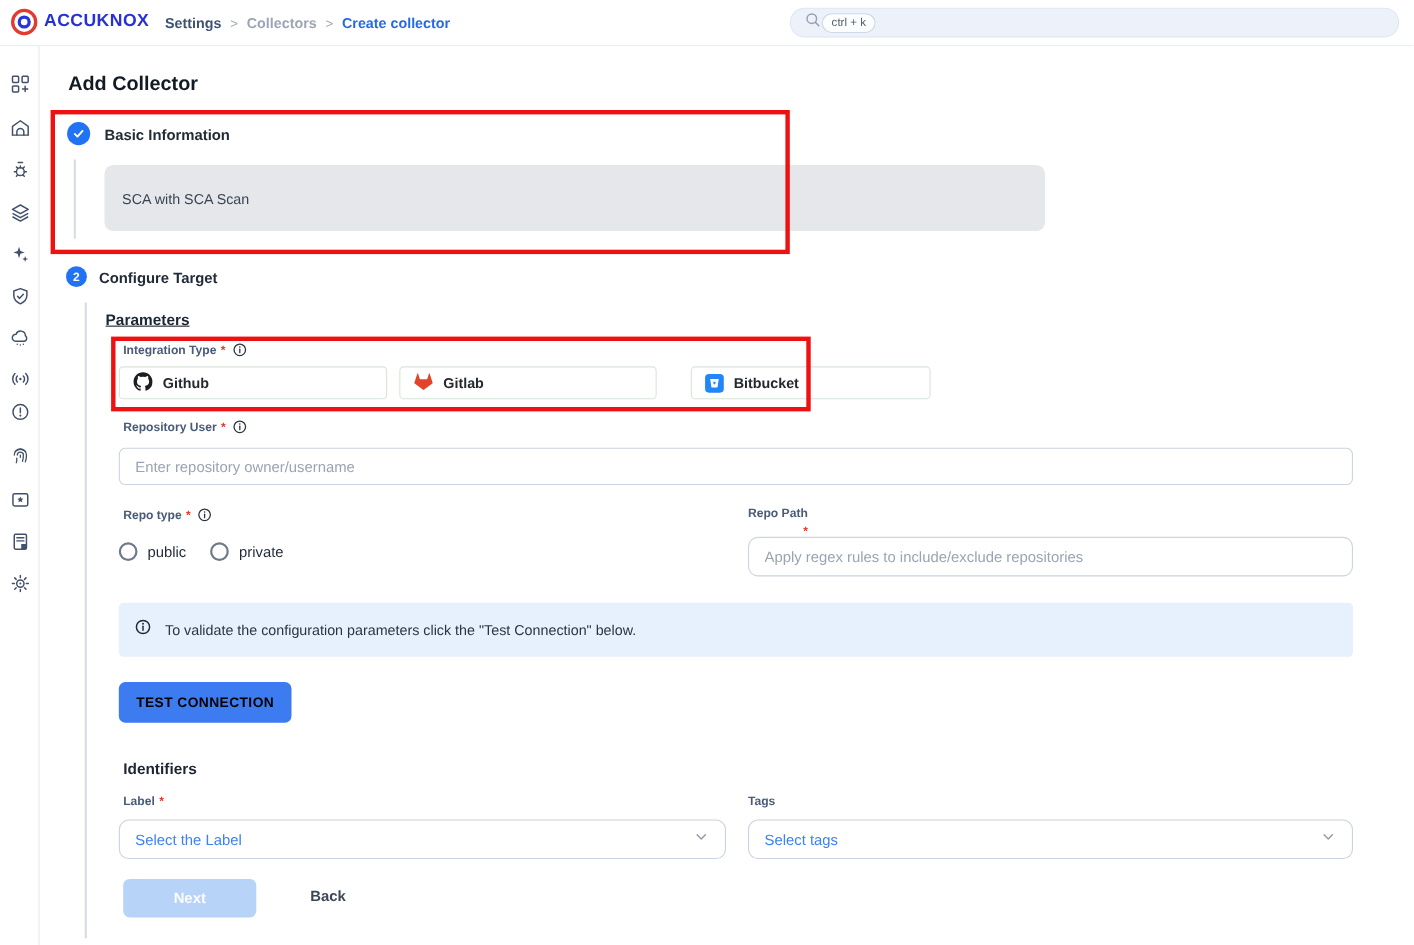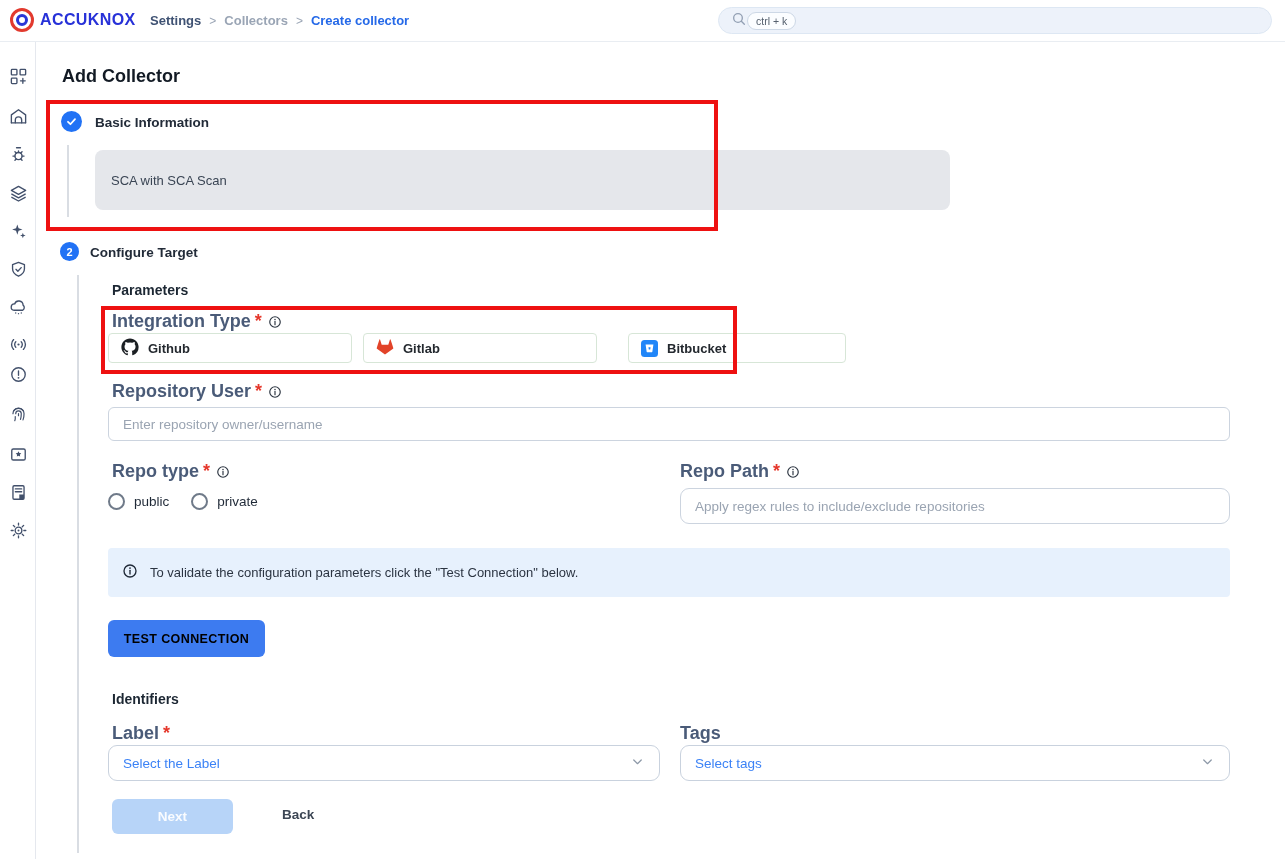--- a/index.html
+++ b/index.html
@@ -24,21 +24,21 @@
 
   
   .sidebar { position:absolute; top:42px; left:0; width:36px; height:817px; background:#fff; border-right:1px solid #e5e8ee; z-index:4; }
   .side-icon { position:absolute; left:8px; width:20px; height:20px; display:flex; align-items:center; justify-content:center; cursor:pointer; }
   .side-icon svg { display:block; }
 
   
   .page-title { position:absolute; left:62px; top:66px; font-size:18px; font-weight:800; color:#121a24; }
   .step-label { font-size:13.5px; font-weight:700; color:#222b38; }
   .section-heading { font-size:14px; font-weight:800; color:#1c2733; }
-  .field-label { font-size:18px; color:#4a5b78; font-weight:600; display:flex; align-items:center; gap:4px; }
+  .field-label { font-size:11px; color:#4a5b78; font-weight:600; display:flex; align-items:flex-end; gap:4px; }
   .req { color:#e5372b; font-weight:700; }
   .info-i { display:inline-flex; margin-left:2px; }
 
   
   .step-check { position:absolute; left:61px; top:111px; width:21px; height:21px; border-radius:50%; background:#2172f5; display:flex; align-items:center; justify-content:center; }
   .step-num { position:absolute; left:60px; top:242px; width:19px; height:19px; border-radius:50%; background:#2172f5; color:#fff; font-size:11px; font-weight:700; display:flex; align-items:center; justify-content:center; }
   .vline1 { position:absolute; left:67px; top:145px; width:2px; height:72px; background:#d9dde3; }
   .vline2 { position:absolute; left:77px; top:275px; width:2px; height:578px; background:#d9dde3; }
 
   
@@ -208,21 +208,21 @@
 <div class="abs step-label" style="left:95px; top:115px;">Basic Information</div>
 <div class="vline1"></div>
 <div class="selection-box">
   <span>SCA with SCA Scan</span>
 </div>
 
 <div class="step-num">2</div>
 <div class="abs step-label" style="left:90px; top:245px;">Configure Target</div>
 <div class="vline2"></div>
 
-<div class="abs section-heading" style="left:112px; top:282px;">Parameters</div>
+<div class="abs section-heading" style="left:96px; top:282px;text-decoration:underline;">Parameters</div>
 
 <div class="abs field-label" style="left:112px; top:311px;">
   <span>Integration Type</span>
   <span class="req">*</span>
   <span class="info-i">
     <svg width="14" height="14" viewBox="0 0 24 24" fill="none" stroke="#2b3440" stroke-width="2" stroke-linecap="round">
         <circle cx="12" cy="12" r="9"></circle>
         <path d="M12 11v5.5"></path>
         <path d="M12 7.6h.01" stroke-width="2.6"></path>
       </svg>
@@ -283,21 +283,21 @@
   <span class="radio-opt">
     <span class="radio-circle"></span>
     <span class="radio-text">public</span>
   </span>
   <span class="radio-opt">
     <span class="radio-circle"></span>
     <span class="radio-text">private</span>
   </span>
 </div>
 
-<div class="abs field-label" style="left:680px; top:461px;">
+<div class="abs field-label" style="left:680px; top:461px;flex-direction:column;">
   <span>Repo Path</span>
   <span class="req">*</span>
   <span class="info-i">
     <svg width="14" height="14" viewBox="0 0 24 24" fill="none" stroke="#2b3440" stroke-width="2" stroke-linecap="round">
         <circle cx="12" cy="12" r="9"></circle>
         <path d="M12 11v5.5"></path>
         <path d="M12 7.6h.01" stroke-width="2.6"></path>
       </svg>
   </span>
 </div>

